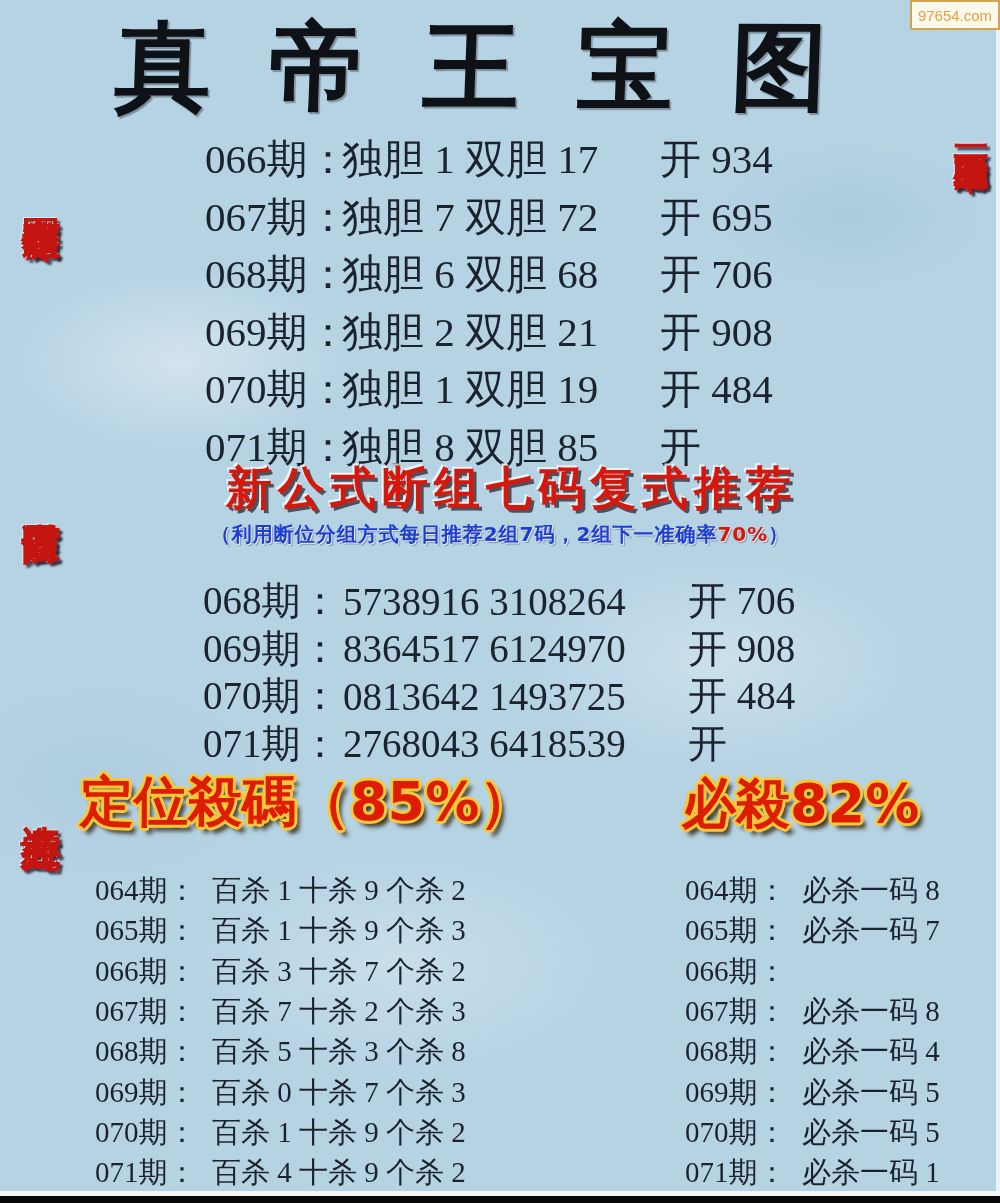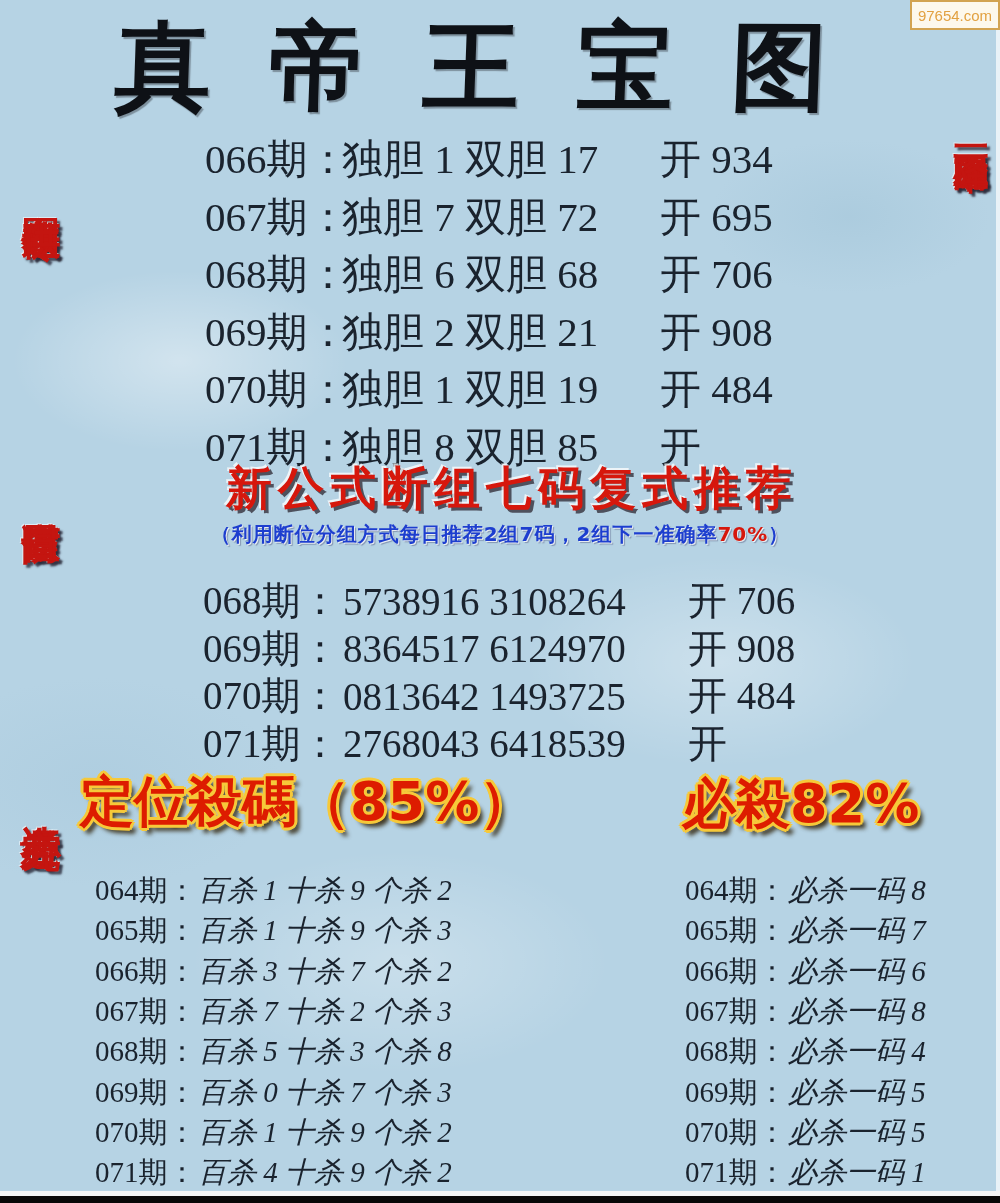--- a/index.html
+++ b/index.html
@@ -79,21 +79,21 @@
   }
   .gold-left{left:80px;top:770px;}
   .gold-right{left:682px;top:772px;}
   
   .kill-col{position:absolute;top:871px;}
   .kill-col-left{left:95px;width:420px;}
   .kill-col-right{left:685px;width:300px;}
   .kill-row{display:flex;height:40.3px;align-items:center;
     font-size:29px;color:#1a232e;white-space:nowrap;}
   .kill-row .kp{width:103px;}
-  .kill-row .kt{font-style:italic;}
+  .kill-row .kt{margin-left:14px;}
   
   .bottom-white{position:absolute;left:0;top:1191px;width:1000px;height:5px;background:#f2f4f5;}
   .bottom-black{position:absolute;left:0;top:1196px;width:1000px;height:7px;background:#070707;}
 </style>
 </head>
 <body>
 
 <div id="canvas">
 
   <div class="watermark">97654.com</div>
@@ -209,21 +209,20 @@
     <div class="kill-row">
       <span class="kp">064期：</span>
       <span class="kt">必杀一码 8</span>
     </div>
     <div class="kill-row">
       <span class="kp">065期：</span>
       <span class="kt">必杀一码 7</span>
     </div>
     <div class="kill-row">
       <span class="kp">066期：</span>
-      <span class="kt">必杀一码 6</span>
     </div>
     <div class="kill-row">
       <span class="kp">067期：</span>
       <span class="kt">必杀一码 8</span>
     </div>
     <div class="kill-row">
       <span class="kp">068期：</span>
       <span class="kt">必杀一码 4</span>
     </div>
     <div class="kill-row">

